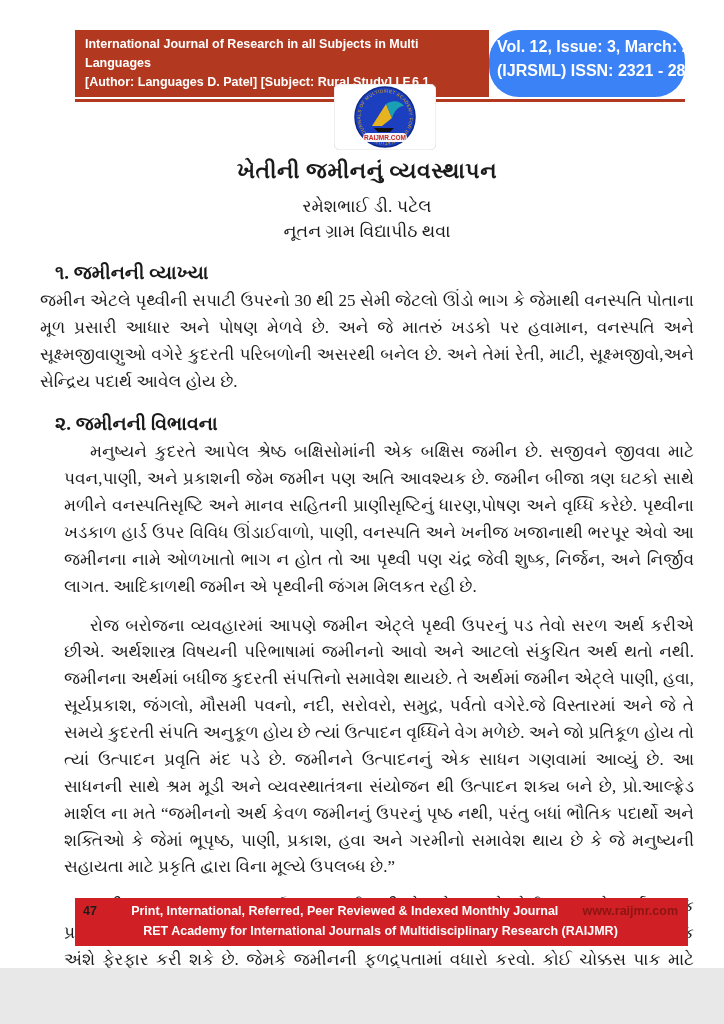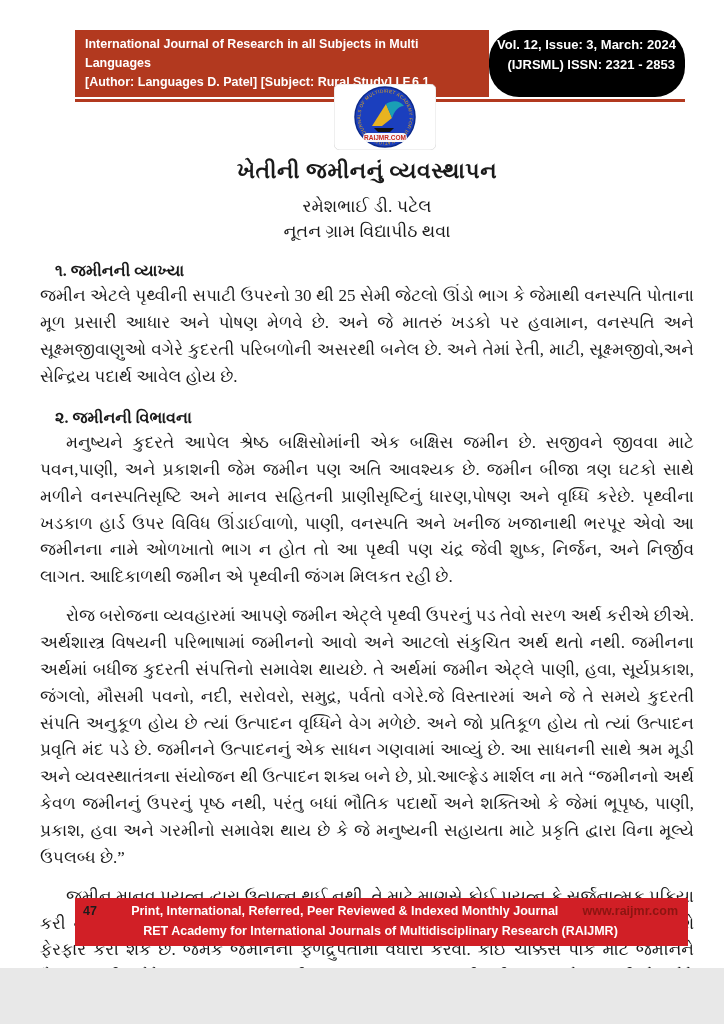--- a/index.html
+++ b/index.html
@@ -24,27 +24,27 @@
     background: #b2391f;
     color: #ffffff;
     flex: 1 1 auto;
     padding: 5px 10px 6px 10px;
     font-family: "Liberation Sans", sans-serif;
     font-weight: bold;
     font-size: 12.5px;
     line-height: 1.5;
   }
   .header-right {
-    background: #000000;
+    background: #3b82f6;
     color: #ffffff;
     width: 196px;
     padding: 5px 10px 6px 8px;
     font-family: "Liberation Sans", sans-serif;
     font-weight: bold;
-    font-size: 13px;
+    font-size: 16px;
     line-height: 1.5;
     text-align: right;
     white-space: nowrap;
     border-radius: 30px;
   }
   .header-rule {
     margin-top: 2px;
     height: 3px;
     background: #b2391f;
   }
@@ -71,27 +71,27 @@
   
   .body-block {
     position: absolute;
     top: 258px; left: 40px; right: 30px;
     font-size: 17px;
     line-height: 1.58;
     text-align: justify;
   }
   .section-heading {
     font-weight: bold;
-    font-size: 16px;
+    font-size: 19px;
     padding-left: 15px;
     margin-top: 14px;
   }
   .section-heading:first-child { margin-top: 0; }
   .body-block p { margin-bottom: 12px; }
-  .body-block p.indent { text-indent: 26px; }
+  .body-block p.indent { text-indent: 26px; margin-left: 24px; }
   
   .footer-bar {
     position: absolute;
     left: 75px; bottom: 22px; width: 613px;
     background: #d11f26;
     color: #ffffff;
     font-family: "Liberation Sans", sans-serif;
     font-weight: bold;
     font-size: 12.5px;
     line-height: 1.55;

